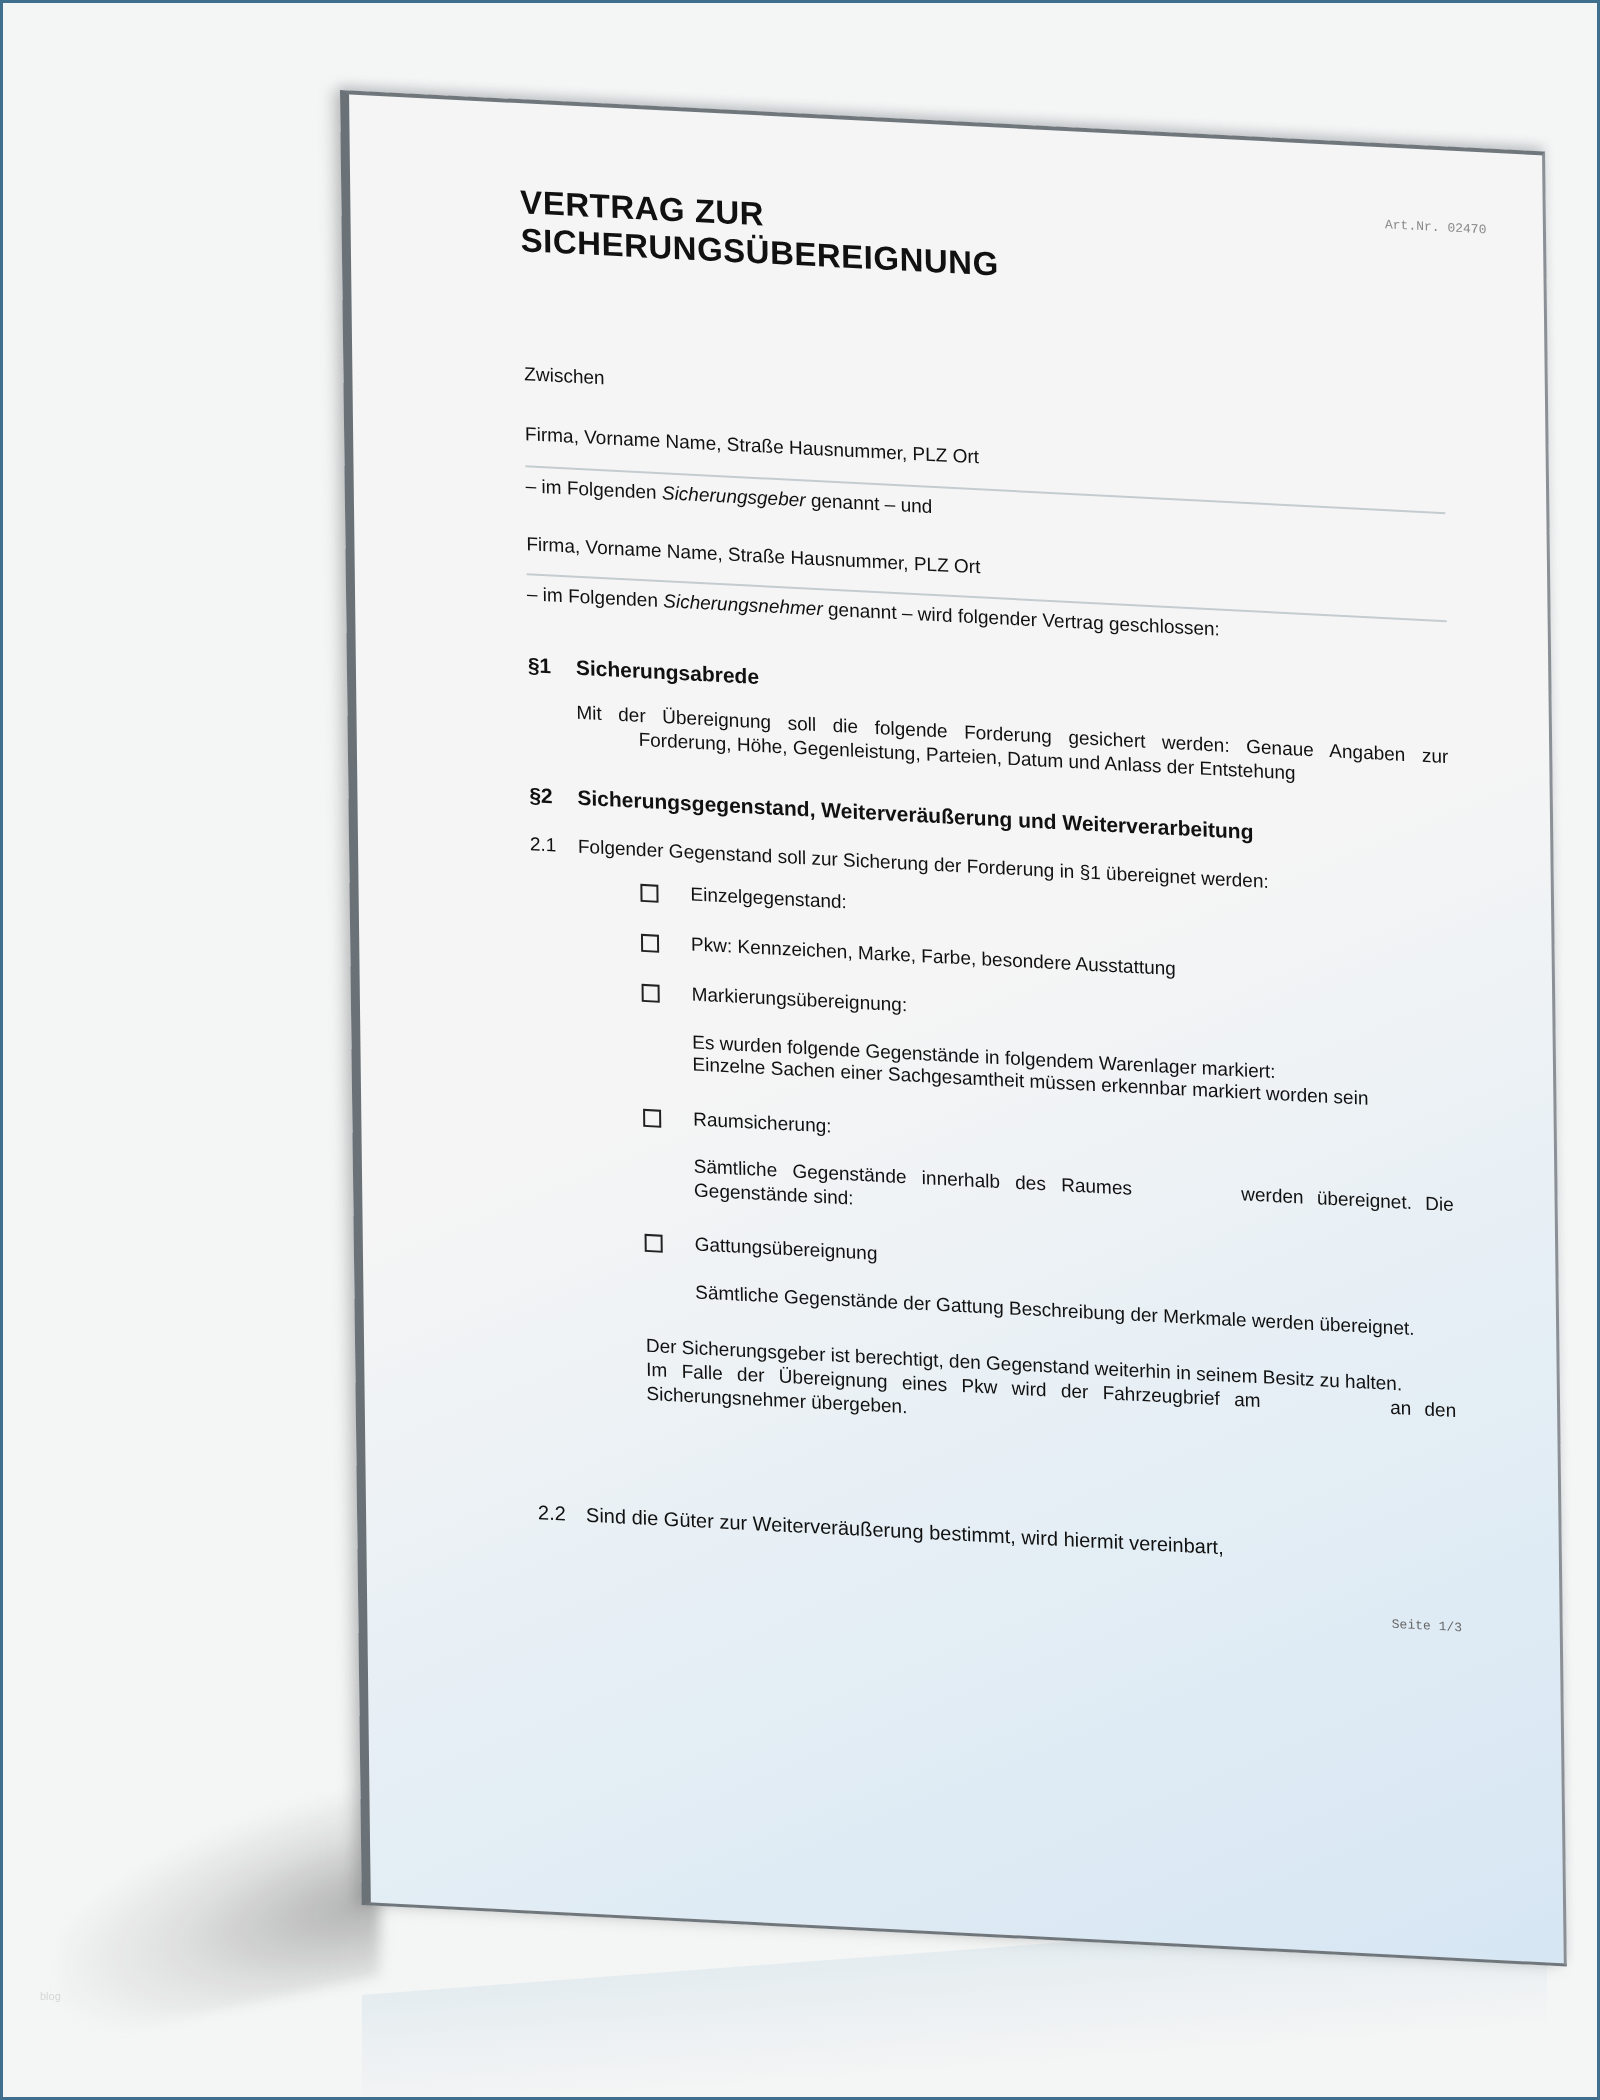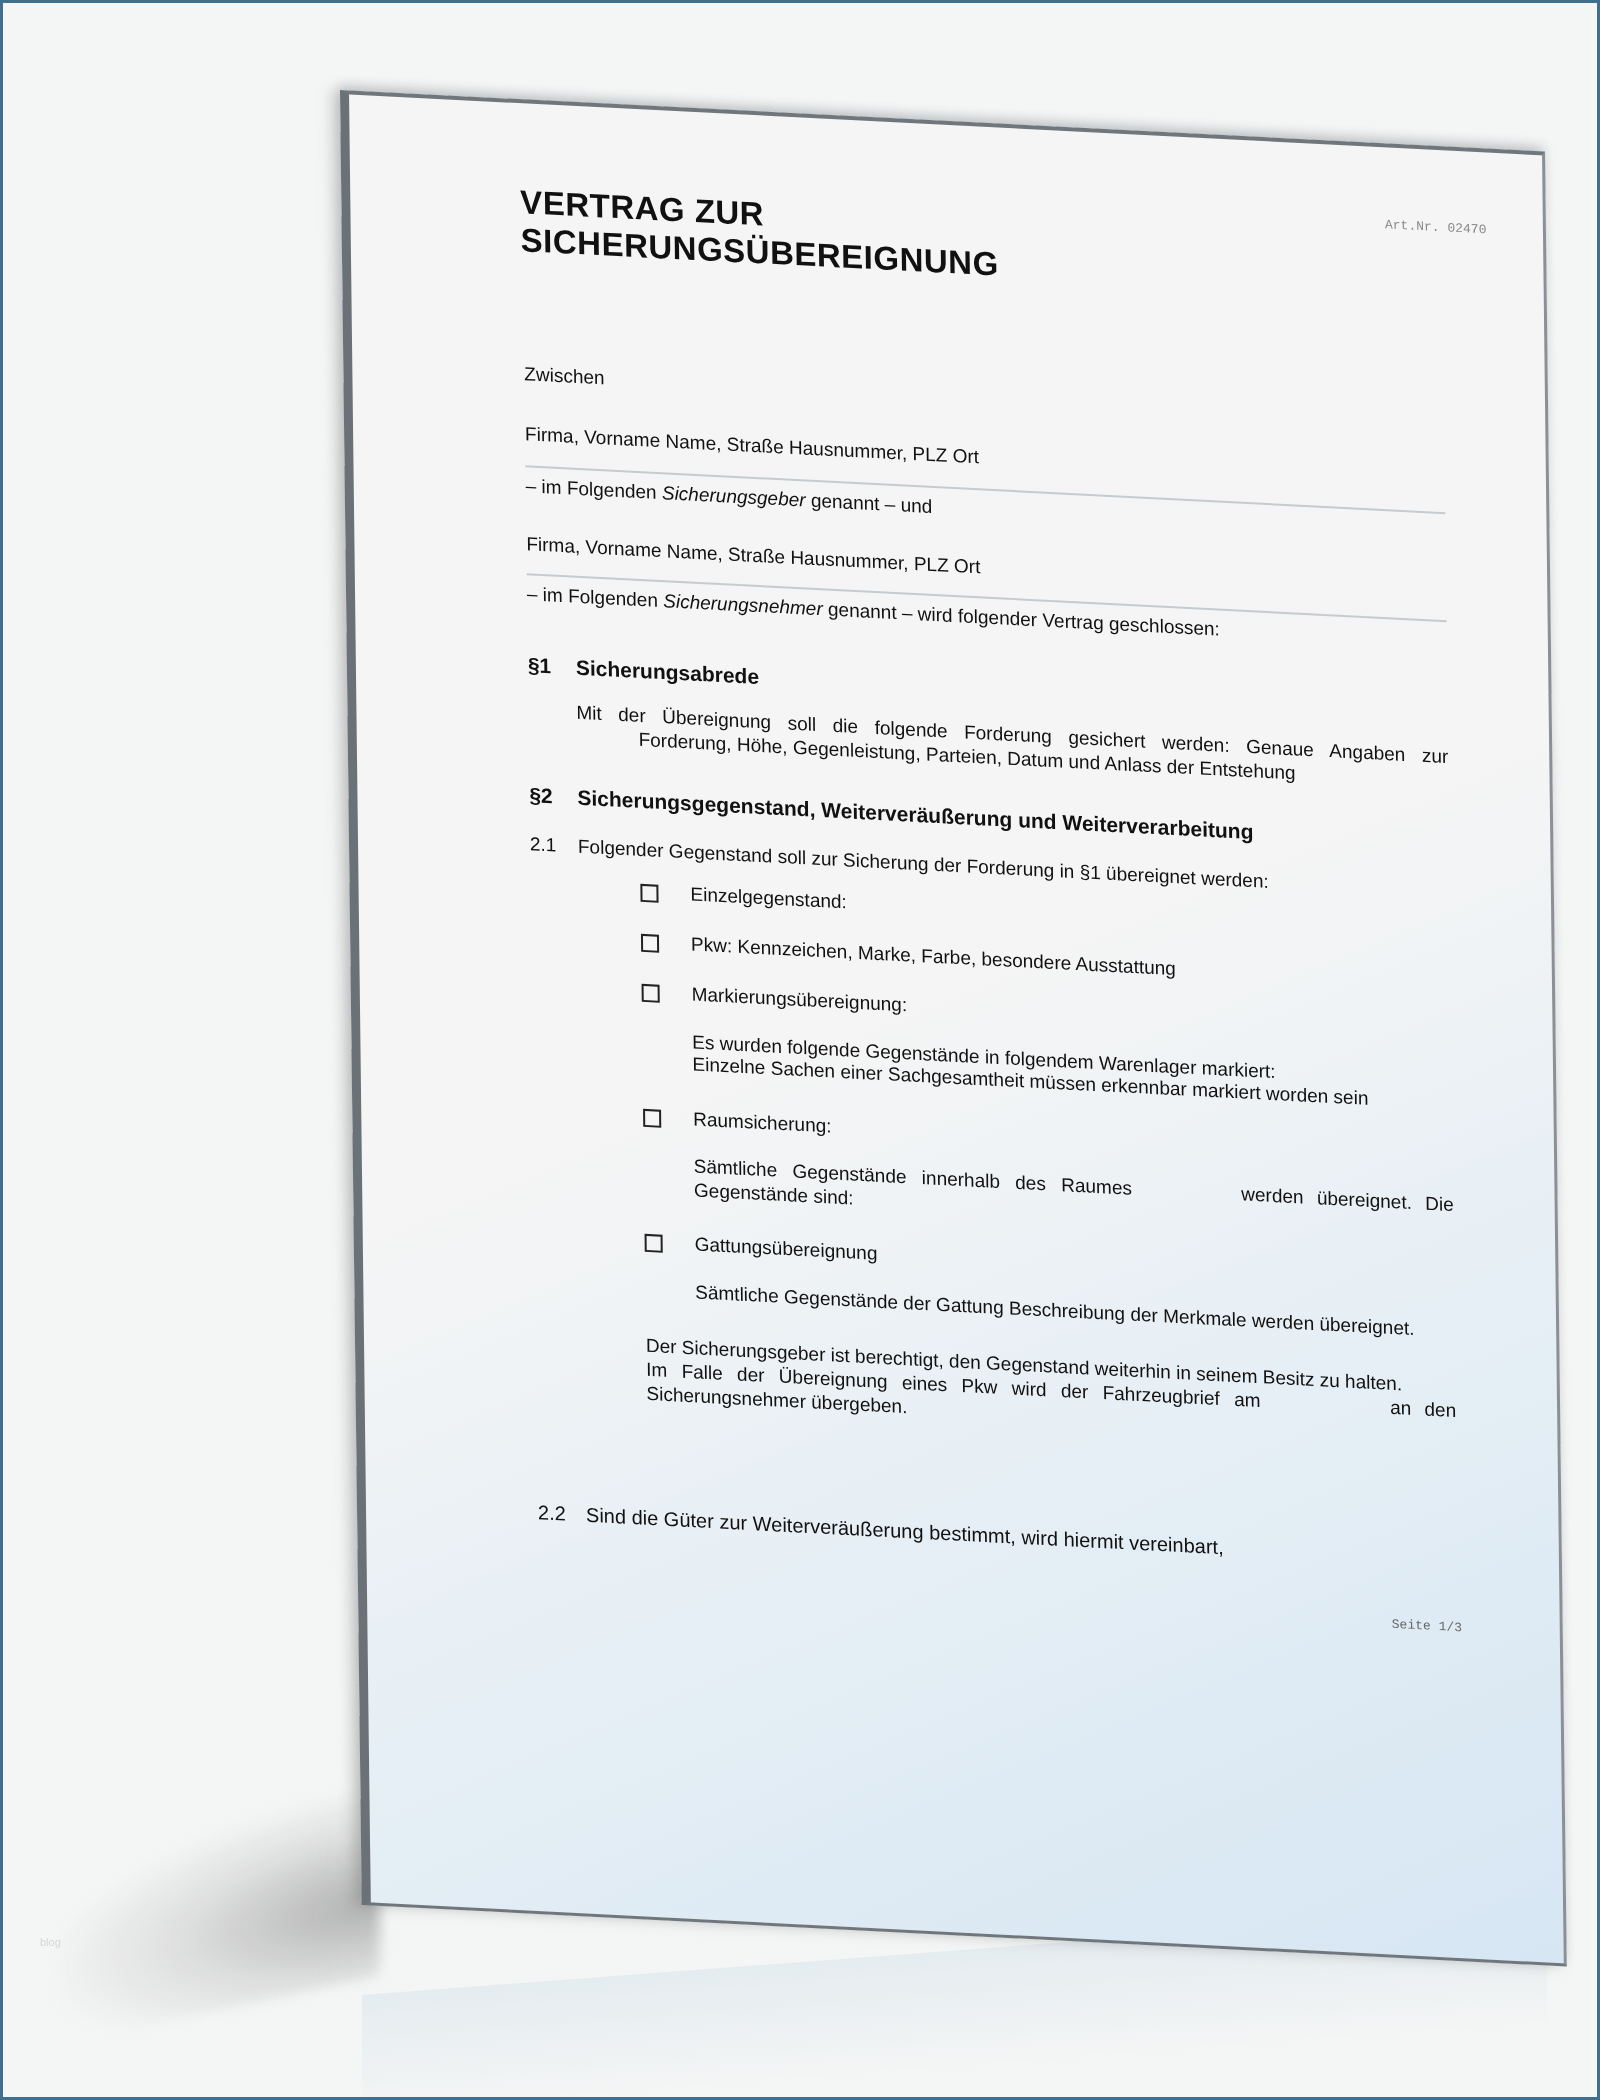--- a/index.html
+++ b/index.html
@@ -18,21 +18,21 @@
     background: radial-gradient(ellipse at 100% 60%, rgba(120,120,120,0.55) 0%, rgba(160,160,160,0.25) 45%, rgba(244,245,245,0) 75%);
     transform: skewY(-12deg);
     filter: blur(6px);
   }
   .reflection {
     position: absolute; left: 362px; top: 1995px; width: 1185px; height: 120px;
     background: linear-gradient(180deg, rgba(200,220,230,0.35), rgba(244,245,245,0));
     transform-origin: 0 0; transform: skewY(-4.3deg);
   }
   .watermark {
-    position: absolute; left: 40px; top: 1936px; font-size: 11px; color: #d6d6d6;
+    position: absolute; left: 40px; top: 1990px; font-size: 11px; color: #d6d6d6;
   }
   
   .page {
     position: absolute; left: 340px; top: 90px; width: 1205px; height: 1815px;
     transform-origin: 0 0;
     transform: matrix(1.0, 0.051, 0.012, 1.0, 0, 0);
     background: linear-gradient(155deg, #f5f5f5 0%, #f5f5f5 48%, #e6eff5 70%, #d6e6f3 100%);
     border-left: 9px solid #6b7277;
     border-top: 4px solid #70777c;
     border-right: 3px solid #8a9096;

